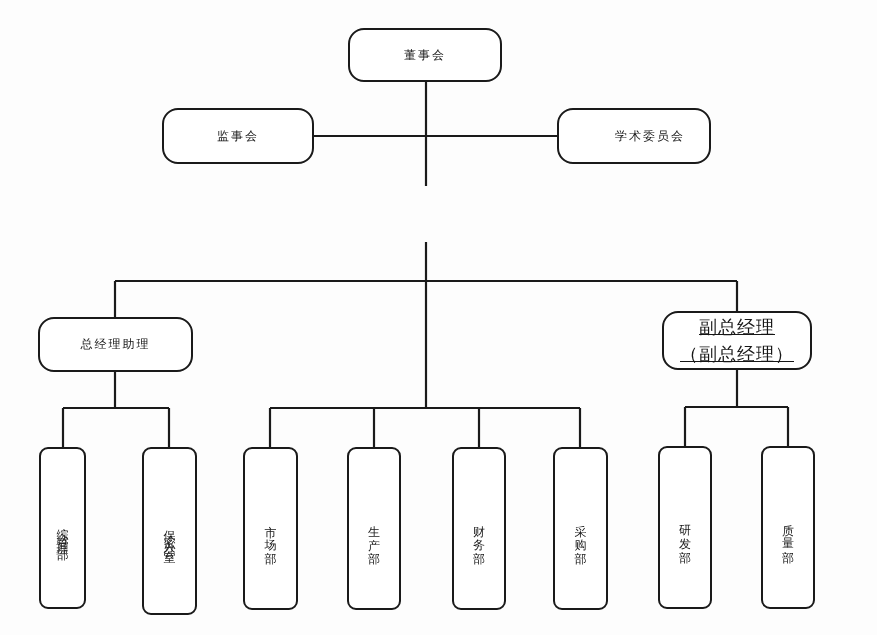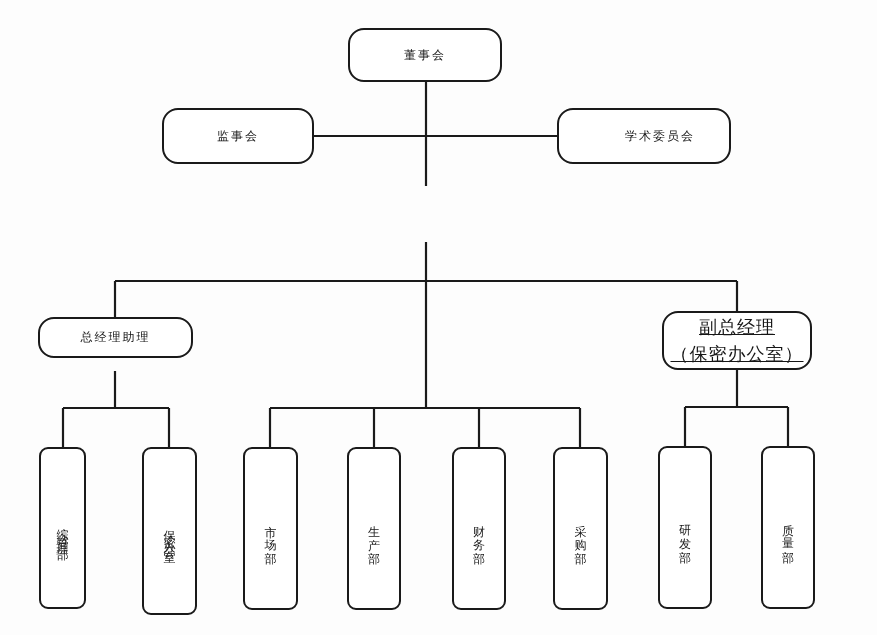--- a/index.html
+++ b/index.html
@@ -99,32 +99,32 @@
   </svg>
 
   <div class="node r16" style="left:348px; top:28px; width:154px; height:54px;">
     <span class="lbl">董事会</span>
   </div>
 
   <div class="node r16" style="left:142px; top:108px; width:152px; height:56px;margin-left:20px;">
     <span class="lbl">监事会</span>
   </div>
 
-  <div class="node r16" style="left:557px; top:108px; width:174px; height:56px;padding-left:32px;">
+  <div class="node r16" style="left:557px; top:108px; width:154px; height:56px;padding-left:32px;">
     <span class="lbl">学术委员会</span>
   </div>
 
 
-  <div class="node r16" style="left:38px; top:317px; width:155px; height:41px;">
+  <div class="node r16" style="left:38px; top:317px; width:155px; height:55px;">
     <span class="lbl">总经理助理</span>
   </div>
 
   <div class="node r16 two-line" style="left:662px; top:311px; width:150px; height:59px;">
     <span class="lbl">副总经理</span>
-    <span class="lbl">（保密办公室）</span>
+    <span class="lbl">（副总经理）</span>
   </div>
 
   <div class="node r9 vnode sp5" style="left:39px; top:447px; width:47px; height:162px;">
     <span class="lbl">综合管理部</span>
   </div>
 
   <div class="node r9 vnode sp5" style="left:142px; top:447px; width:55px; height:168px;">
     <span class="lbl">保密办公室</span>
   </div>
 

